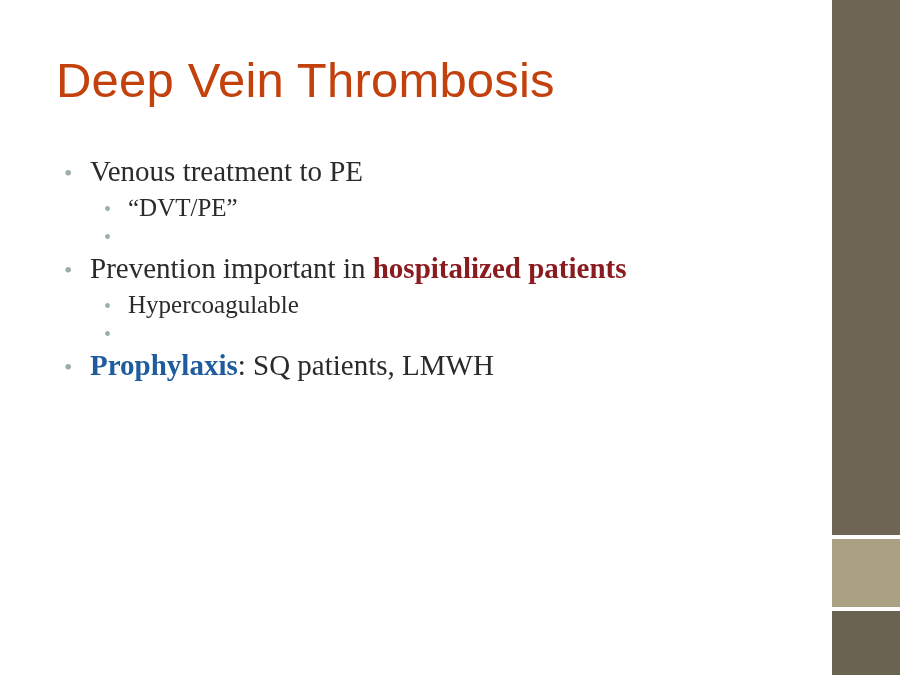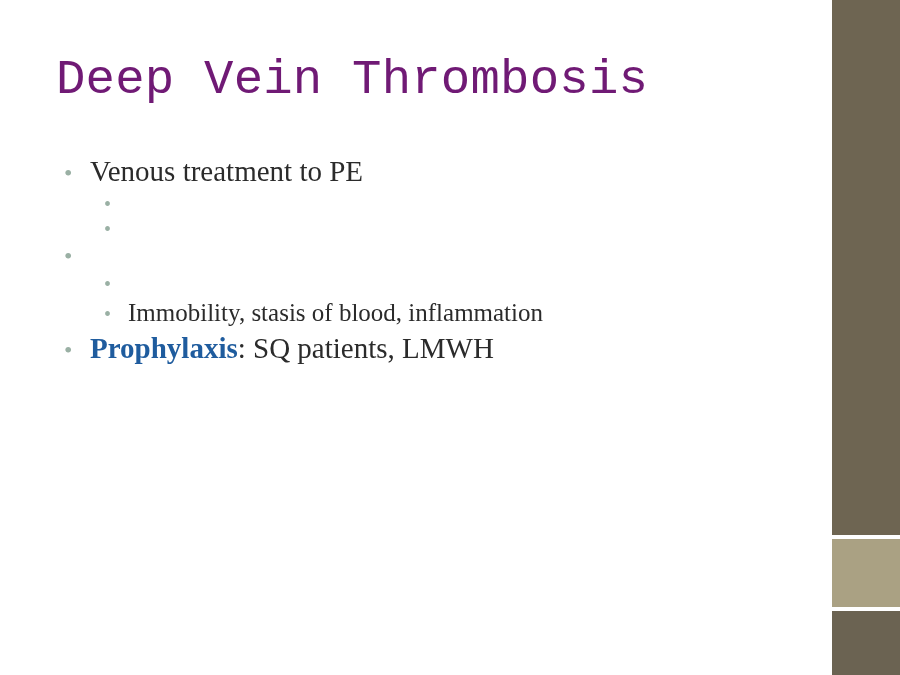--- a/index.html
+++ b/index.html
@@ -71,22 +71,22 @@
     left: 0;
     top: 0;
     width: 832px;
     height: 675px;
   }
   .slide-title {
     position: absolute;
     left: 56px;
     top: 52px;
     font-size: 49px;
-    color: #701a75;
-    font-family: Liberation Mono, monospace;
+    color: #c2410c;
+    font-family: Liberation Sans, sans-serif;
     letter-spacing: 0.2px;
     white-space: nowrap;
   }
   .bullets {
     position: absolute;
     left: 56px;
     top: 155px;
     width: 760px;
   }
   .bullet {
@@ -152,37 +152,39 @@
 
     <div class="bullets">
 
       <div class="bullet level1">
         <span class="dot">•</span>
         <span class="txt">Venous treatment to PE</span>
       </div>
 
       <div class="bullet level2">
         <span class="dot">•</span>
+        <span class="txt">“DVT/PE”</span>
       </div>
 
       <div class="bullet level2">
         <span class="dot">•</span>
       </div>
 
       <div class="bullet level1">
         <span class="dot">•</span>
+        <span class="txt"><span>Prevention important in </span><span class="em-red">hospitalized patients</span></span>
       </div>
 
       <div class="bullet level2">
         <span class="dot">•</span>
+        <span class="txt">Hypercoagulable</span>
       </div>
 
       <div class="bullet level2">
         <span class="dot">•</span>
-        <span class="txt">Immobility, stasis of blood, inflammation</span>
       </div>
 
       <div class="bullet level1">
         <span class="dot">•</span>
         <span class="txt"><span class="em-blue">Prophylaxis</span><span>: SQ patients, LMWH</span></span>
       </div>
 
     </div>
   </div>
 </div>

